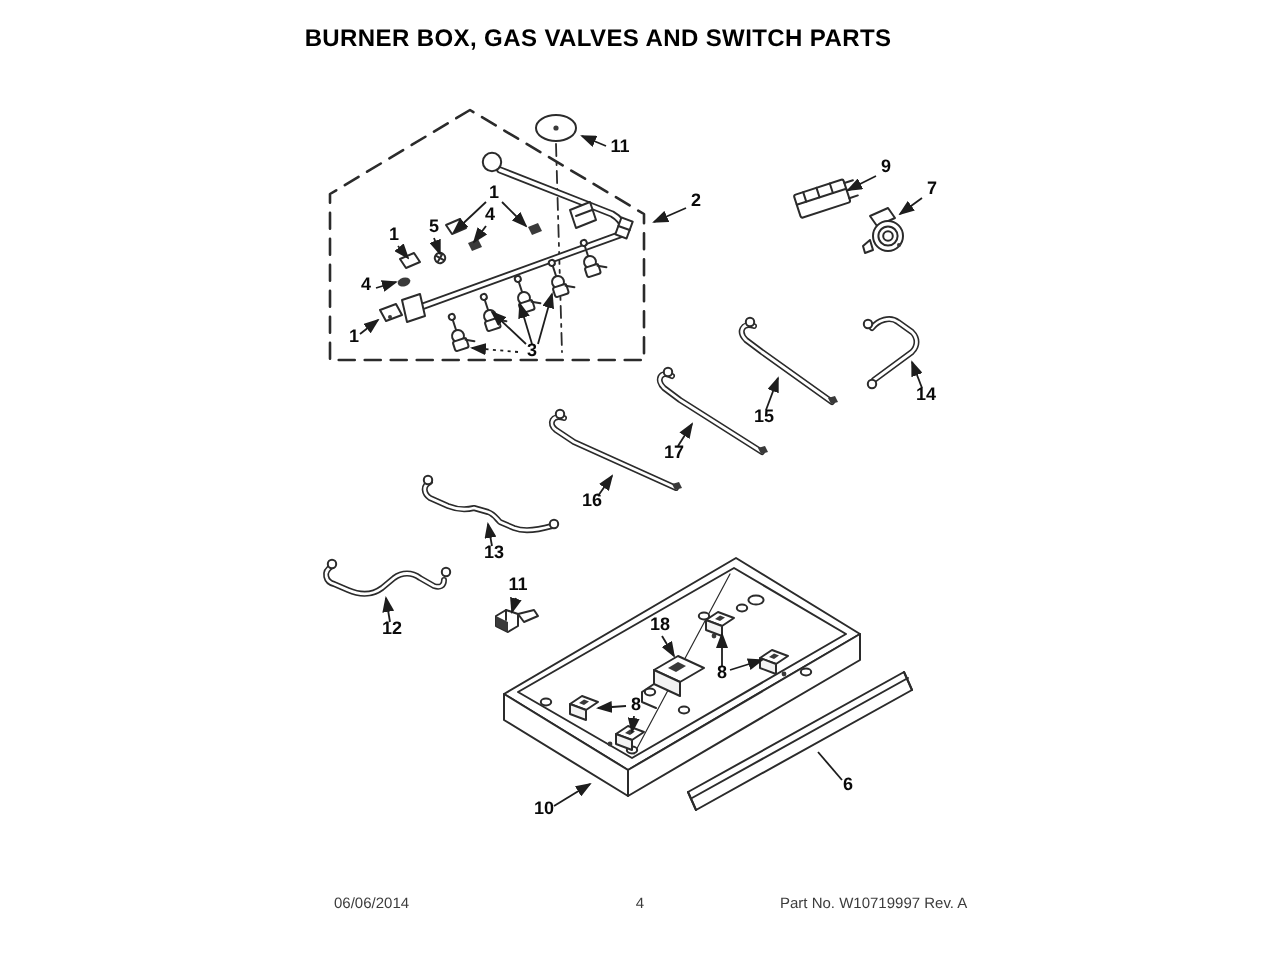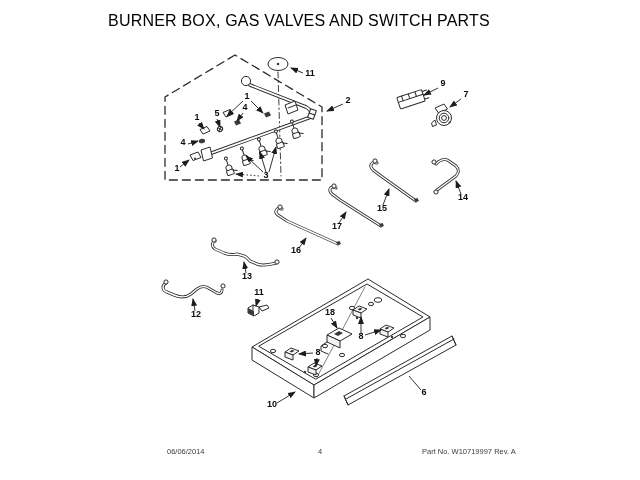--- a/index.html
+++ b/index.html
@@ -1,23 +1,23 @@
 <!DOCTYPE html>
 <html style="--line: #2b2b2b; --ink: #000000; --foot: #3c3c3c;"><head>
 <meta charset="utf-8">
 <style>
   html,body{margin:0;padding:0;background:#fff;}
   body{width:640px;height:480px;position:relative;overflow:hidden;
        font-family:"Liberation Sans",sans-serif;color:#000;}
   .title{position:absolute;top:12px;left:0;width:598px;text-align:center;
-         font-weight:normal;font-size:16px;letter-spacing:.2px;color:var(--ink,#000);}
+         font-weight:bold;font-size:12px;letter-spacing:.2px;color:var(--ink,#000);}
   .footer-text{position:absolute;top:447px;font-size:7.5px;color:var(--foot,#3c3c3c);}
   .f-date{left:167px;}
   .f-page{left:0;width:640px;text-align:center;}
-  .f-part{left:390px;margin-left:32px;}
+  .f-part{left:390px;}
   svg.diagram{position:absolute;left:0;top:0;}
   .ln{stroke:var(--line,#2b2b2b);stroke-width:1;fill:none;stroke-linecap:round;stroke-linejoin:round;}
   .thin{stroke-width:.6;}
   .fw{fill:#fff;stroke:var(--line,#2b2b2b);stroke-width:1;stroke-linejoin:round;}
   .fg{fill:#f2f2f2;stroke:var(--line,#2b2b2b);stroke-width:1;stroke-linejoin:round;}
   .dk{fill:#3a3a3a;stroke:none;}
   .tube{stroke:var(--line,#2b2b2b);stroke-width:3;fill:none;stroke-linejoin:round;stroke-linecap:round;}
   .tube-i{stroke:#fff;stroke-width:1.4;fill:none;stroke-linejoin:round;stroke-linecap:round;}
   .pipe{stroke-width:3.6;}
   .pipe-i{stroke-width:1.8;}

